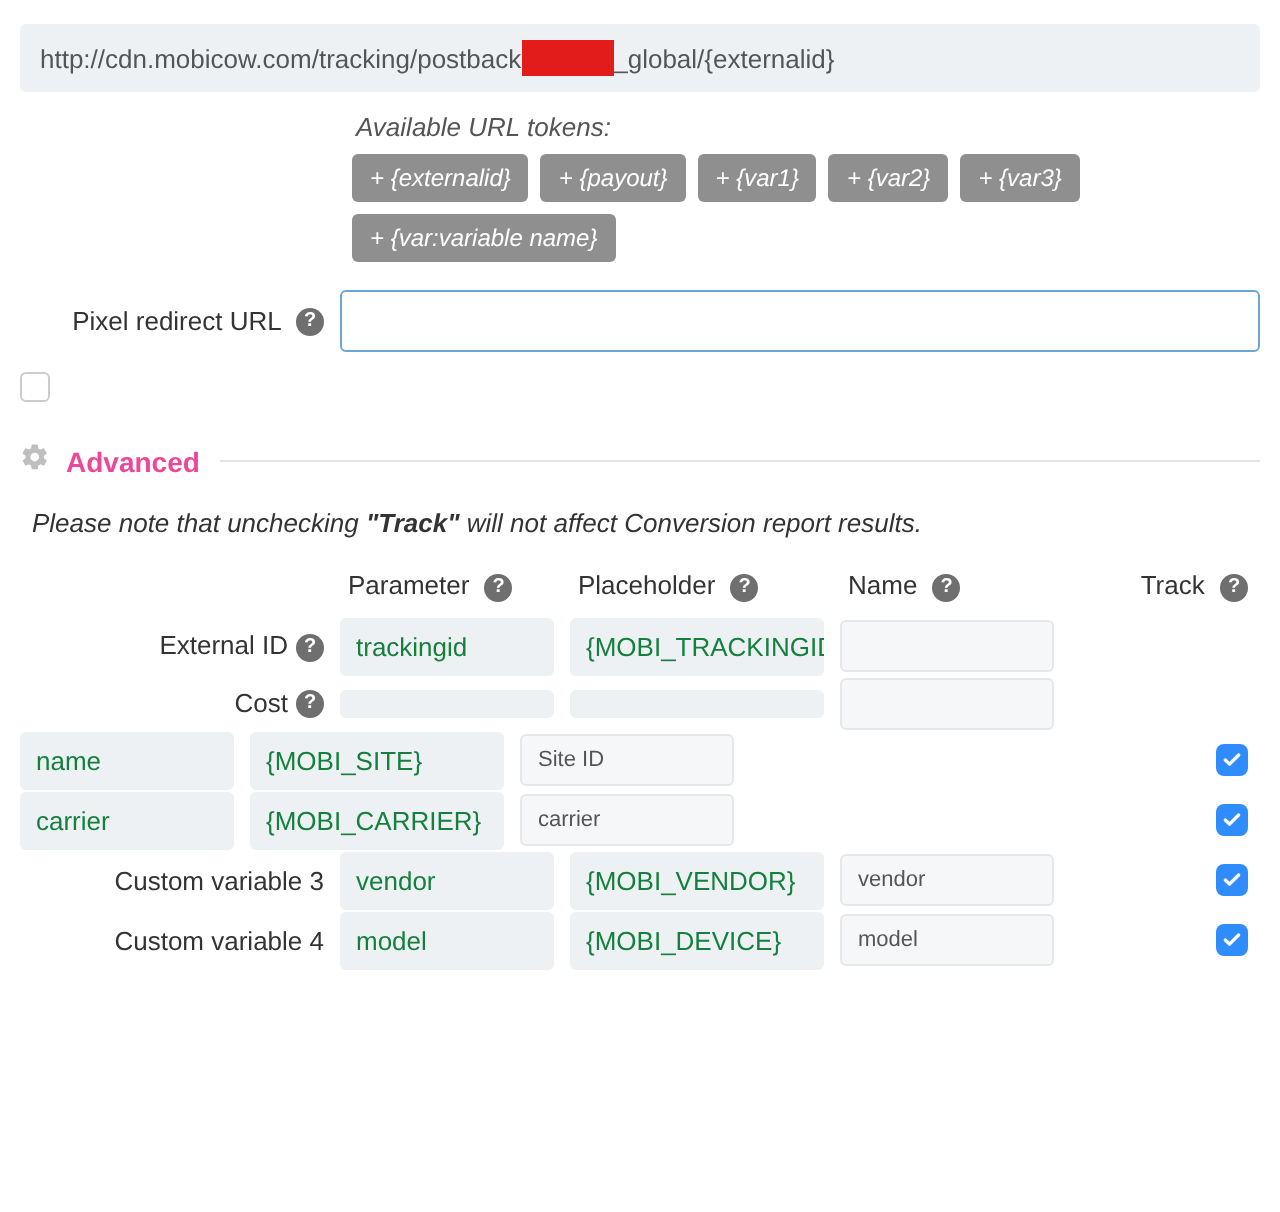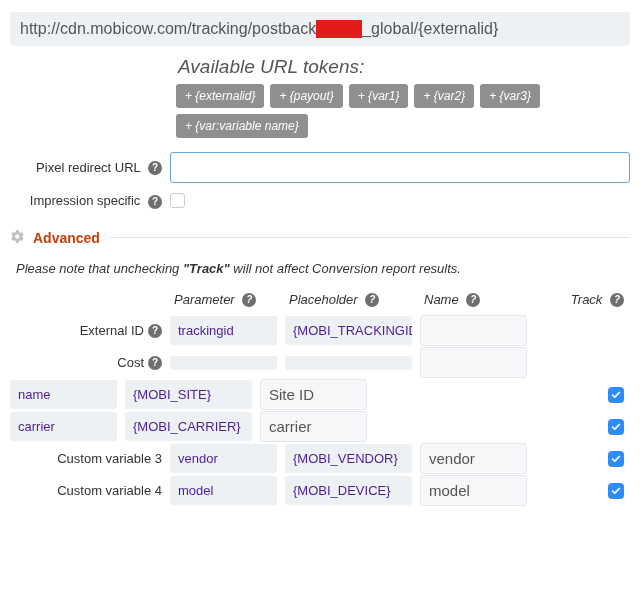--- a/index.html
+++ b/index.html
@@ -37,41 +37,41 @@
     line-height: 14px;
     margin-left: 4px;
     vertical-align: middle;
   }
   .postback-input {
     flex: 1;
     background: #eef1f4;
     border: none;
     border-radius: 3px;
     padding: 8px 10px;
-    font-size: 16px;
+    font-size: 13px;
     color: #555;
     position: relative;
     display: flex;
     align-items: center;
   }
   .postback-input .redblock {
     display: inline-block;
     width: 46px;
     height: 18px;
     background: #e21b1b;
     vertical-align: middle;
   }
   .tokens-area {
     margin-left: 160px;
     margin-bottom: 14px;
   }
   .tokens-label {
     font-style: italic;
     color: #555;
-    font-size: 19px;
+    font-size: 13px;
     margin: 8px 0 6px 8px;
   }
   .tokens {
     display: flex;
     flex-wrap: wrap;
     gap: 6px;
     padding-left: 6px;
   }
   .token {
     background: #8f8f8f;
@@ -103,40 +103,39 @@
     margin: 20px 0 14px 0;
   }
   .gear {
     color: #bfbfbf;
     font-size: 15px;
     margin-right: 8px;
   }
   .section-title {
     font-weight: bold;
     font-size: 14px;
-    color: #c2410c;
+    color: #ec4899;
   }
   .hr {
     flex: 1;
     height: 1px;
     background: #e4e4e4;
     margin-left: 10px;
   }
   .note {
     font-style: italic;
     font-size: 13px;
     color: #333;
     margin: 0 0 16px 6px;
   }
   .note b { font-style: italic; }
   .params-header {
     display: flex;
     align-items: center;
     margin-bottom: 8px;
-    font-style: italic;
   }
   .colh {
     font-size: 13px;
     color: #333;
   }
   .col-label   { width: 160px; text-align:right; padding-right:8px;}
   .col-param   { width: 115px; padding-left:4px;}
   .col-place   { width: 135px; padding-left:4px;}
   .col-name    { width: 115px; padding-left:4px;}
   .col-track   { flex:1; text-align:right; padding-right:6px;}
@@ -144,32 +143,32 @@
     display: flex;
     align-items: center;
     margin-bottom: 1px;
   }
   .readonly {
     background: #eef1f4;
     border: none;
     border-radius: 3px;
     padding: 7px 8px;
     font-size: 13px;
-    color: #4c1d95;
+    color: #15803d;
     width: 100%;
     overflow: hidden;
     white-space: nowrap;
     text-overflow: clip;
   }
   .nameinput {
     background: #f6f7f9;
     border: 1px solid #e5e7ea;
     border-radius: 3px;
     padding: 6px 8px;
-    font-size: 15px;
+    font-size: 11px;
     color: #555;
     width: 100%;
   }
   .cell-p { width:115px; padding-right:8px;}
   .cell-pl{ width:135px; padding-right:8px;}
   .cell-n { width:115px; padding-right:8px;}
   .cell-t { flex:1; text-align:right; padding-right:6px;}
   .chk {
     display: inline-flex;
     width: 16px;
@@ -206,24 +205,20 @@
 
 <div class="row">
   <div class="label-col">
     <span>Pixel redirect URL</span>
     <span class="help">?</span>
   </div>
   <input class="pixel-input" type="text" value="" style="">
 </div>
 
 <div class="row" style="margin-bottom:18px;">
-  <div class="label-col">
-    <span>Impression specific</span>
-    <span class="help">?</span>
-  </div>
   <div class="checkbox"></div>
 </div>
 
 <div class="section-header">
   <span class="gear">
     <svg width="15" height="15" viewBox="0 0 24 24" fill="#bfbfbf">
         <path d="M19.14,12.94a7,7,0,0,0,.05-.94,7,7,0,0,0-.05-.94l2.11-1.65a.5.5,0,0,0,.12-.64l-2-3.46a.5.5,0,0,0-.61-.22l-2.49,1a7,7,0,0,0-1.63-.94l-.38-2.65A.5.5,0,0,0,13.77,2H9.77a.5.5,0,0,0-.49.42L8.9,5.07a7,7,0,0,0-1.63.94l-2.49-1a.5.5,0,0,0-.61.22l-2,3.46a.5.5,0,0,0,.12.64L4.4,11a7,7,0,0,0-.05.94,7,7,0,0,0,.05.94L2.29,14.53a.5.5,0,0,0-.12.64l2,3.46a.5.5,0,0,0,.61.22l2.49-1a7,7,0,0,0,1.63.94l.38,2.65a.5.5,0,0,0,.49.42h4a.5.5,0,0,0,.49-.42l.38-2.65a7,7,0,0,0,1.63-.94l2.49,1a.5.5,0,0,0,.61-.22l2-3.46a.5.5,0,0,0-.12-.64ZM11.77,15.5A3.5,3.5,0,1,1,15.27,12,3.5,3.5,0,0,1,11.77,15.5Z"></path>
       </svg>
   </span>
   <span class="section-title">Advanced</span>

